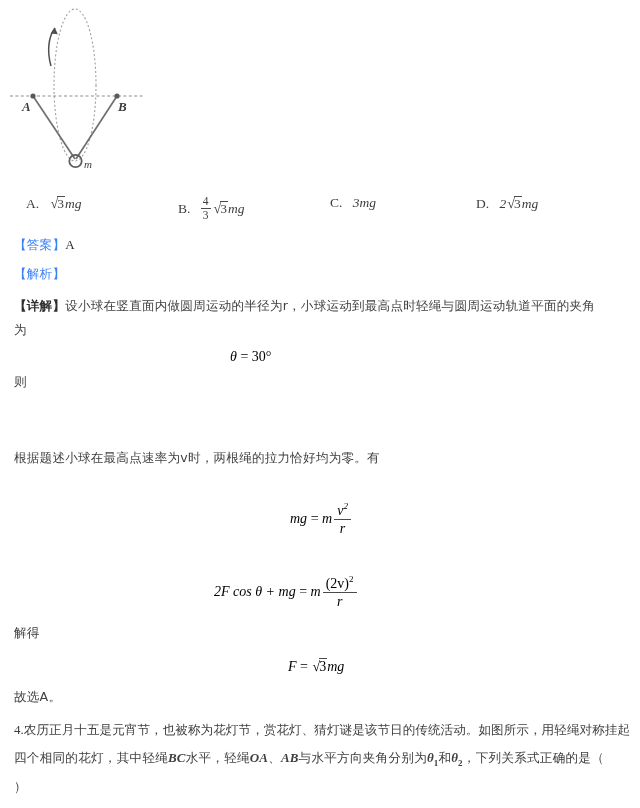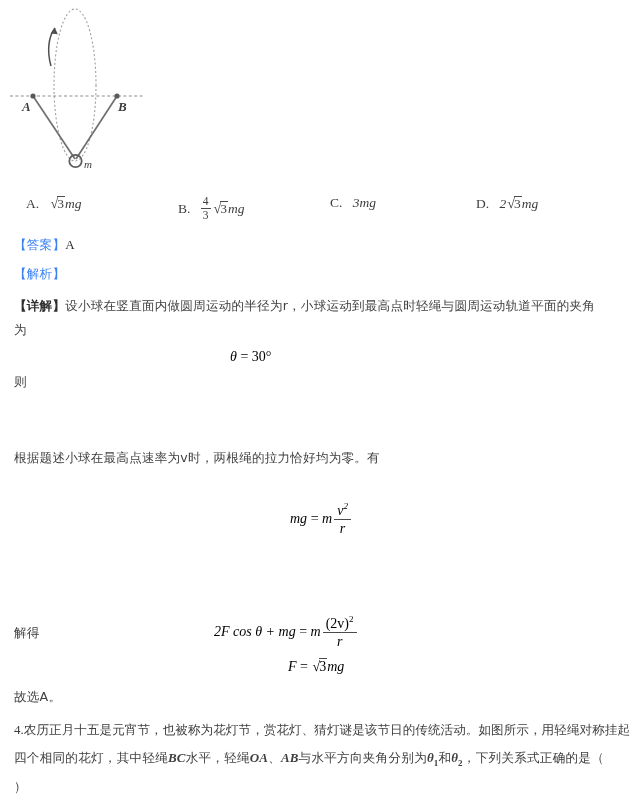--- a/index.html
+++ b/index.html
@@ -242,21 +242,21 @@
   <div class="eq" style="left:290px; top:502px;">
     <span class="mathi">mg</span>
     <span>=</span>
     <span class="mathi">m</span><span class="bigfrac">
       <span class="num"><span class="mathi">v</span><span class="sup">2</span></span>
       <span class="den">r</span>
     </span>
   </div>
 
 
-  <div class="eq" style="left:214px; top:575px;margin-top:40px;">
+  <div class="eq" style="left:214px; top:575px;">
     <span><span class="mathi">2F cos θ + mg</span></span>
     <span>=</span>
     <span class="mathi">m</span><span class="bigfrac">
       <span class="num"><span style="">(2v)</span><span class="sup" style="font-style:normal">2</span></span>
       <span class="den">r</span>
     </span>
   </div>
 
   <div class="cn" style="left:14px; top:623px;">解得</div>
 

